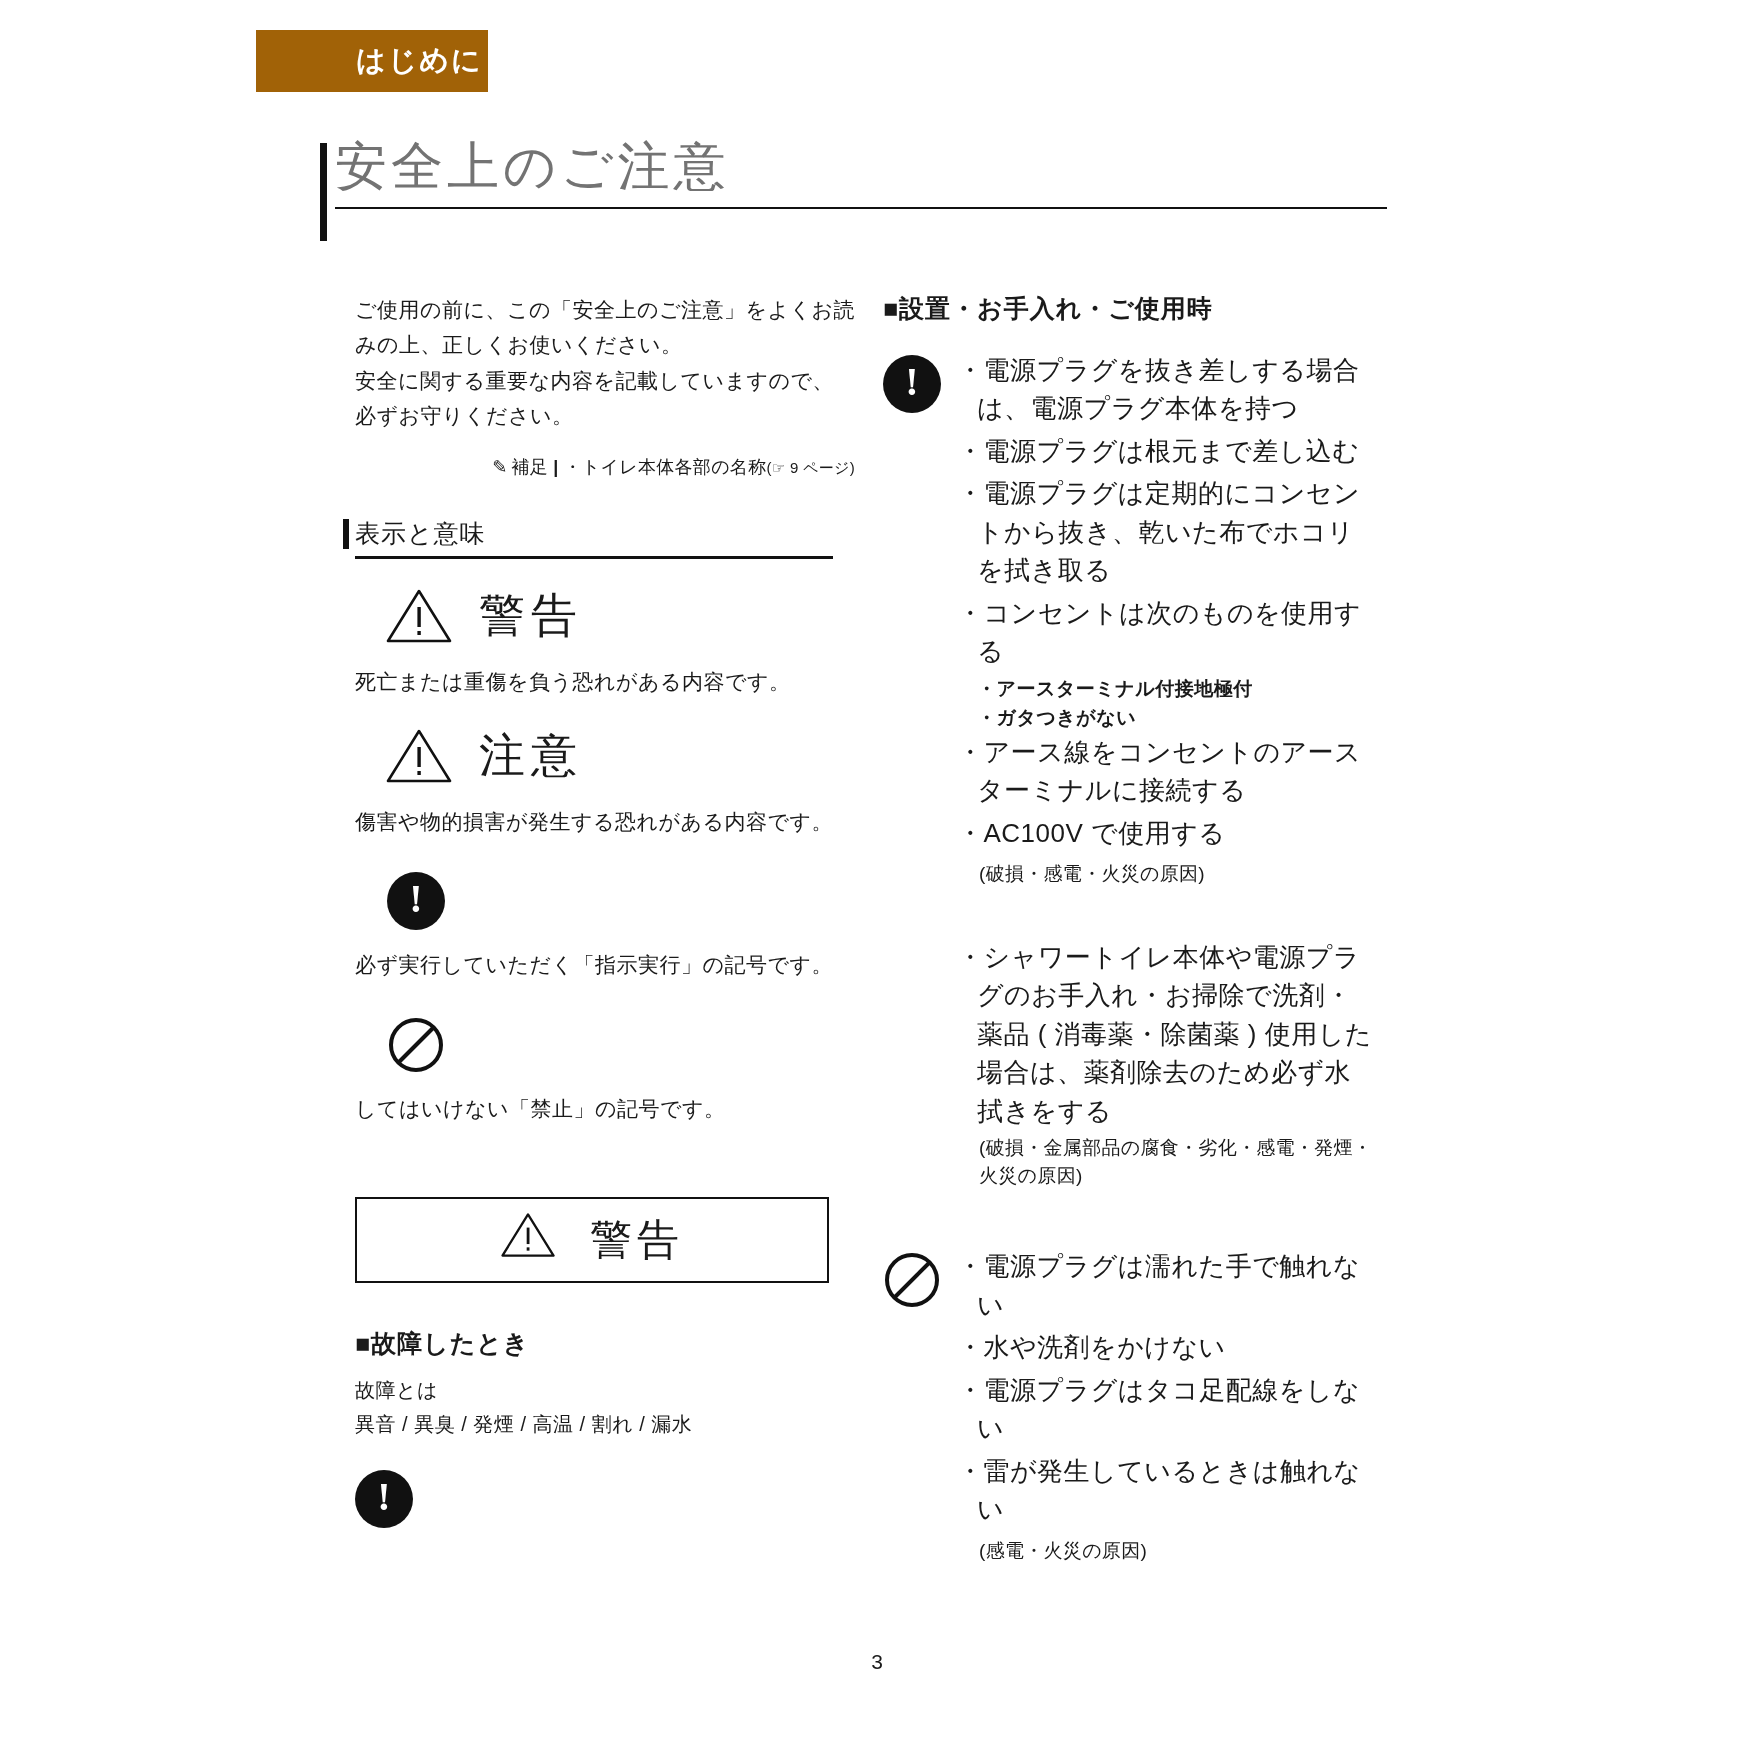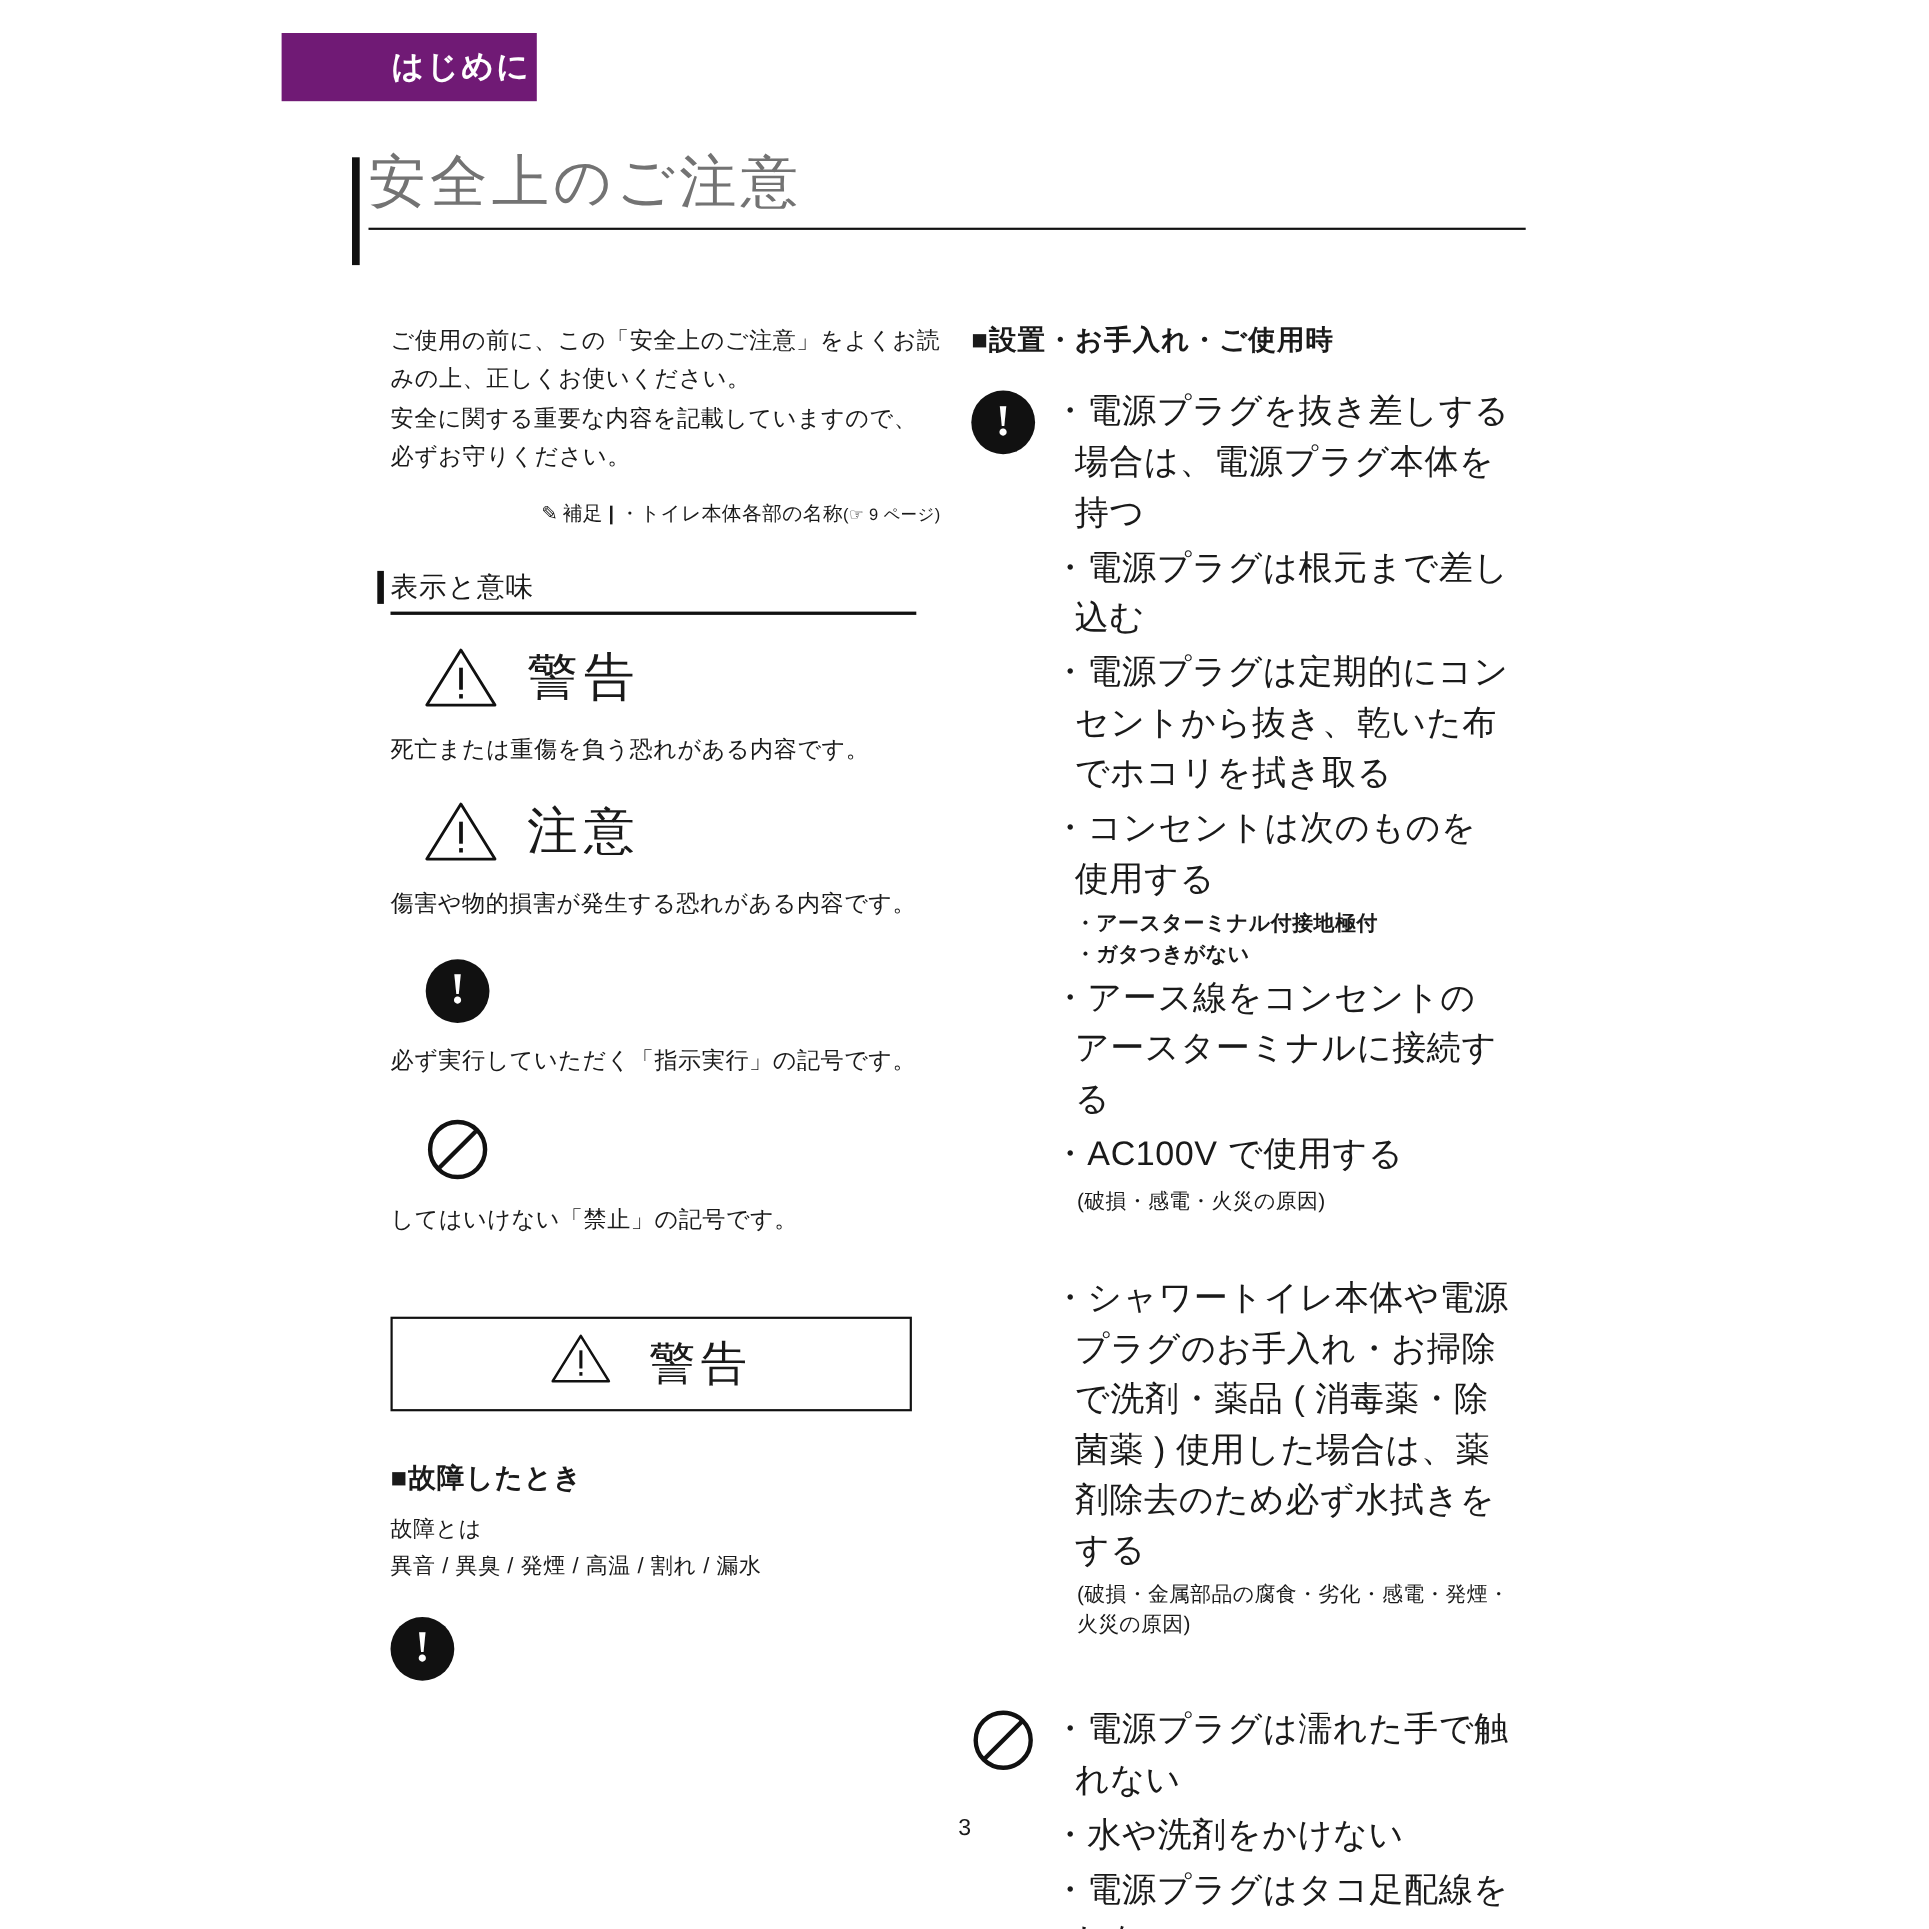--- a/index.html
+++ b/index.html
@@ -22,21 +22,21 @@
     height: 1754px;
   }
 
   
   .header-tab {
     position: absolute;
     left: 256px;
     top: 30px;
     width: 232px;
     height: 62px;
-    background: #701a75;
+    background: #a16207;
     color: #ffffff;
     font-size: 29px;
     font-weight: bold;
     letter-spacing: 2px;
     display: flex;
     align-items: center;
     padding-left: 100px;
     box-sizing: border-box;
   }
 
@@ -215,21 +215,21 @@
   }
   .ilist .items {
     flex: 1;
   }
   .ilist ul {
     list-style: none;
     margin: 0;
     padding: 0;
   }
   .ilist li {
-    font-size: 31px;
+    font-size: 26px;
     line-height: 1.48;
     letter-spacing: 0.5px;
     text-indent: -20px;
     padding-left: 20px;
     margin-bottom: 4px;
   }
   .ilist li.sub {
     font-size: 19px;
     text-indent: -16px;
     padding-left: 36px;

